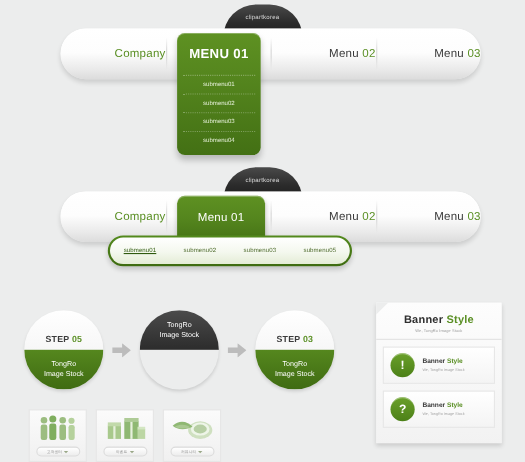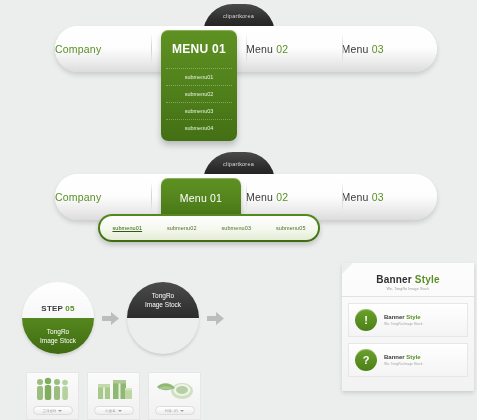--- a/index.html
+++ b/index.html
@@ -45,21 +45,21 @@
     background: linear-gradient(180deg,#ffffff 0%,#fdfdfd 48%,#e9e9e9 82%,#dcdcdc 100%);
     border-radius: 23px;
     box-shadow: 0 3px 5px rgba(0,0,0,.14), inset 0 1px 0 #fff;
     display: flex;
     align-items: stretch;
     z-index: 2;
   }
   .nav-item {
     flex: 1;
     position: relative;
-    display: flex; align-items: center; justify-content: flex-start;
+    display: flex; align-items: center; justify-content: flex-end;
     font-size: 10.5px;
     color: #3a3a3a;
     letter-spacing: .2px;
   }
   .nav-item + .nav-item::before {
     content: "";
     position: absolute; left: 0; top: 8px; bottom: 8px;
     width: 1px;
     background: linear-gradient(180deg, rgba(0,0,0,0) 0%, #d6d6d6 40%, #d6d6d6 60%, rgba(0,0,0,0) 100%);
   }
@@ -174,22 +174,22 @@
   .step-arrow {
     flex: 0 0 auto;
     width: 33px;
     display: flex; align-items: center; justify-content: center;
   }
   .step-arrow svg { display: block; }
 
   
   .banner-card {
     position: absolute;
-    left: 342px; top: 263px;
-    width: 132px; height: 128px;
+    left: 342px; top: 275px;
+    width: 114px; height: 128px;
     background: linear-gradient(180deg,#fdfdfd 0%,#f2f2f2 100%);
     box-shadow: 0 2px 4px rgba(0,0,0,.14);
   }
   .banner-card__fold {
     position: absolute; left: 0; top: 0;
     width: 0; height: 0;
     border-left: 11px solid #eceded;
     border-bottom: 11px solid transparent;
   }
   .banner-card__head {
@@ -364,20 +364,32 @@
         <span>Image Stock</span>
       </div>
     </div>
 
     <div class="step-arrow">
       <svg width="17" height="13" viewBox="0 0 17 13">
         <polygon points="0,4 9,4 9,0 17,6.5 9,13 9,9 0,9" fill="#bcbcbc"></polygon>
       </svg>
     </div>
 
+    <div class="step-circle step-circle--green">
+      <div class="step-circle__top">
+        <div class="step-circle__label">
+          <span>STEP</span>
+          <span class="num">03</span>
+        </div>
+      </div>
+      <div class="step-circle__bottom">
+        <span>TongRo</span>
+        <span>Image Stock</span>
+      </div>
+    </div>
   </div>
 
   <div class="banner-card">
     <div class="banner-card__fold"></div>
 
     <div class="banner-card__head">
       <div class="banner-card__title">
         <span>Banner</span>
         <span class="accent">Style</span>
       </div>

